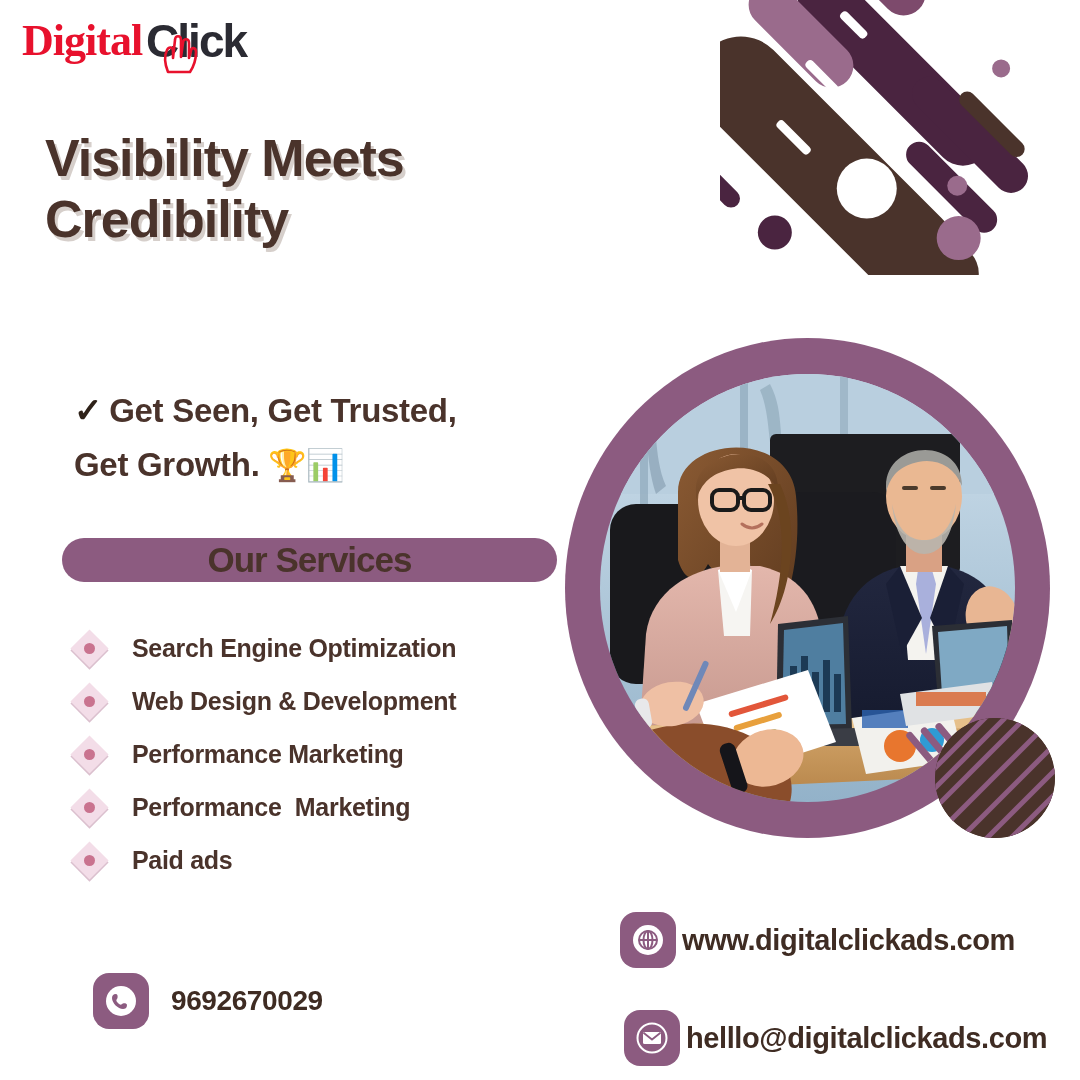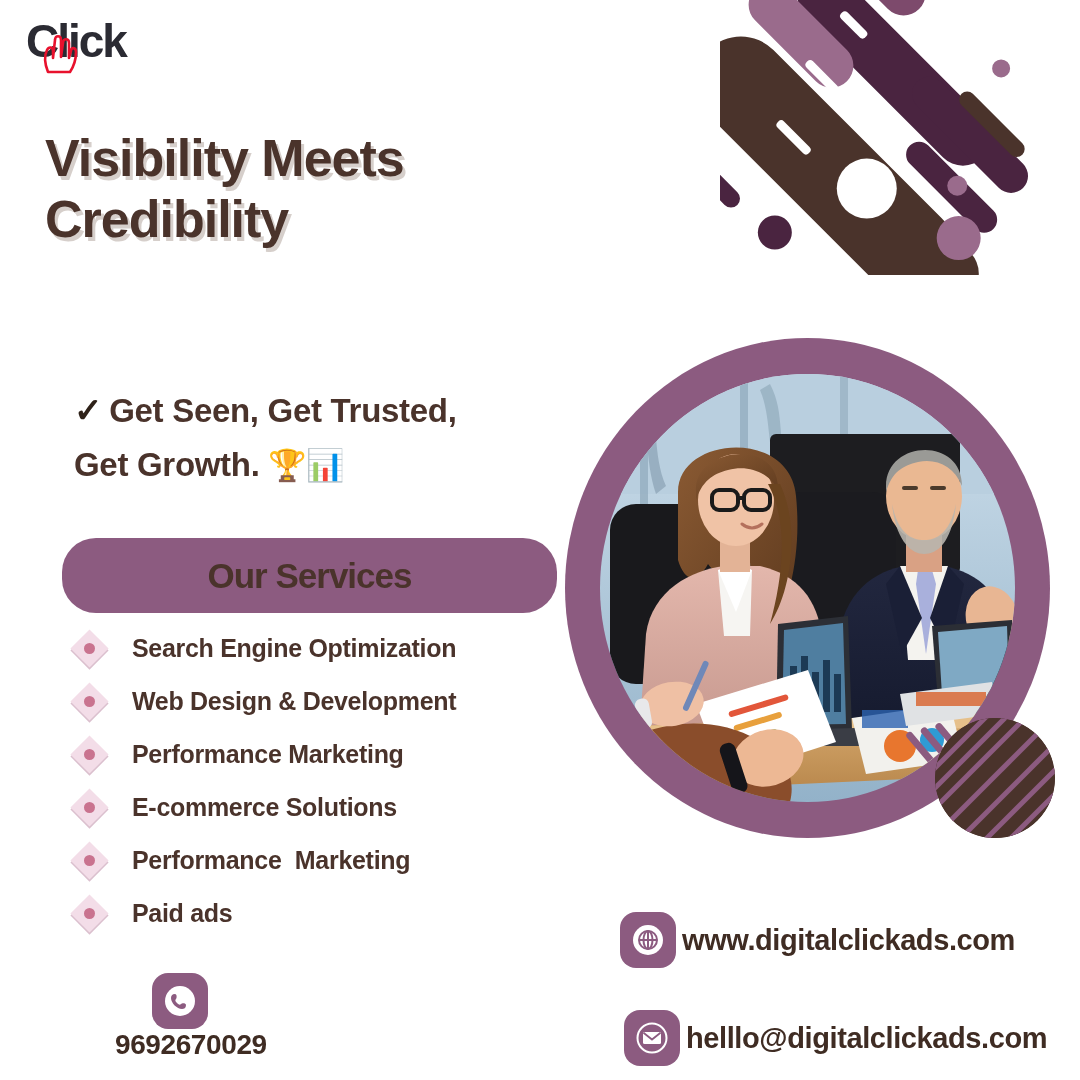--- a/index.html
+++ b/index.html
@@ -37,21 +37,21 @@
     position:absolute;left:60px;top:382px;width:520px;
     font-size:33px;font-weight:bold;line-height:1.65;color:#4a332b;
     letter-spacing:-0.3px;
     margin-left:14px;
   }
   .tick{color:#2e2118;font-size:34px;margin-right:7px;}
   .emo{font-size:31px;}
 
   
   .pill{
-    position:absolute;left:62px;top:538px;width:495px;height:75px;
+    position:absolute;left:62px;top:538px;width:495px;height:44px;
     background:#8c5b80;border-radius:34px;
     display:flex;align-items:center;justify-content:center;
   }
   .pill-text{color:#4a332b;font-size:35px;font-weight:bold;letter-spacing:-1px;}
 
   
   .services{position:absolute;left:76px;top:622px;width:500px;}
   .svc{display:flex;align-items:center;height:53px;gap:12px;}
   .dia{
     width:27px;height:27px;flex:0 0 27px;background:#f3dde8;
@@ -80,21 +80,21 @@
 
   
   .badge{
     width:56px;height:56px;border-radius:16px;background:#8c5b80;
     display:flex;align-items:center;justify-content:center;flex:0 0 56px;
   }
   .badge svg{display:block;}
   .contact{position:absolute;display:flex;align-items:center;}
   .contact-text{font-size:28px;font-weight:bold;color:#3f2c23;letter-spacing:-0.4px;margin-left:22px;}
 
-  .c-phone{left:93px;top:973px;flex-direction:column;}
+  .c-phone{left:93px;top:973px;}
   .c-web{left:620px;top:912px;}
   .c-mail{left:624px;top:1010px;}
   .c-web .contact-text, .c-mail .contact-text{font-size:29px;margin-left:6px;}
 </style>
 </head>
 <body>
 
 <div class="canvas">
 
   <div class="streaks">
@@ -124,20 +124,21 @@
         <circle cx="-6" cy="188" r="8" fill="#9a6b8c"></circle>
         <circle cx="150" cy="250" r="22" fill="#9a6b8c"></circle>
         <circle cx="186" cy="212" r="10" fill="#9a6b8c"></circle>
         <circle cx="300" cy="160" r="9" fill="#9a6b8c"></circle>
         <circle cx="-52" cy="250" r="10" fill="#4a2440"></circle>
       </g>
     </svg>
   </div>
 
   <div class="logo">
+    <span class="logo-text logo-digital">Digital</span>
     <span class="logo-click">
       <span>Click</span>
       <svg class="cursor-glyph" viewBox="0 0 50 44" xmlns="http://www.w3.org/2000/svg">
         <path d="M8 40 C4 30 5 22 7 18 C9 14 13 15 13 19 L13 26 L15 8 C15 3 21 3 21 8 L21 25 L23 11 C23 6 29 6 29 11 L29 26 L31 19 C31 15 36 15 36 20 C36 26 34 34 30 40 Z" fill="none" stroke="#e8112d" stroke-width="2.6" stroke-linejoin="round" stroke-linecap="round"></path>
       </svg>
     </span>
   </div>
 
   <div class="headline">
     <span class="l1">Visibility Meets</span>
@@ -165,26 +166,20 @@
       <span class="dia">
           <i></i>
         </span>
       <span class="svc-label">Web Design &amp; Development</span>
     </div>
     <div class="svc">
       <span class="dia">
           <i></i>
         </span>
       <span class="svc-label">Performance Marketing</span>
-    </div>
-    <div class="svc">
-      <span class="dia">
-          <i></i>
-        </span>
-      <span class="svc-label">E-commerce Solutions</span>
     </div>
     <div class="svc">
       <span class="dia">
           <i></i>
         </span>
       <span class="svc-label">Performance  Marketing</span>
     </div>
     <div class="svc">
       <span class="dia">
           <i></i>

